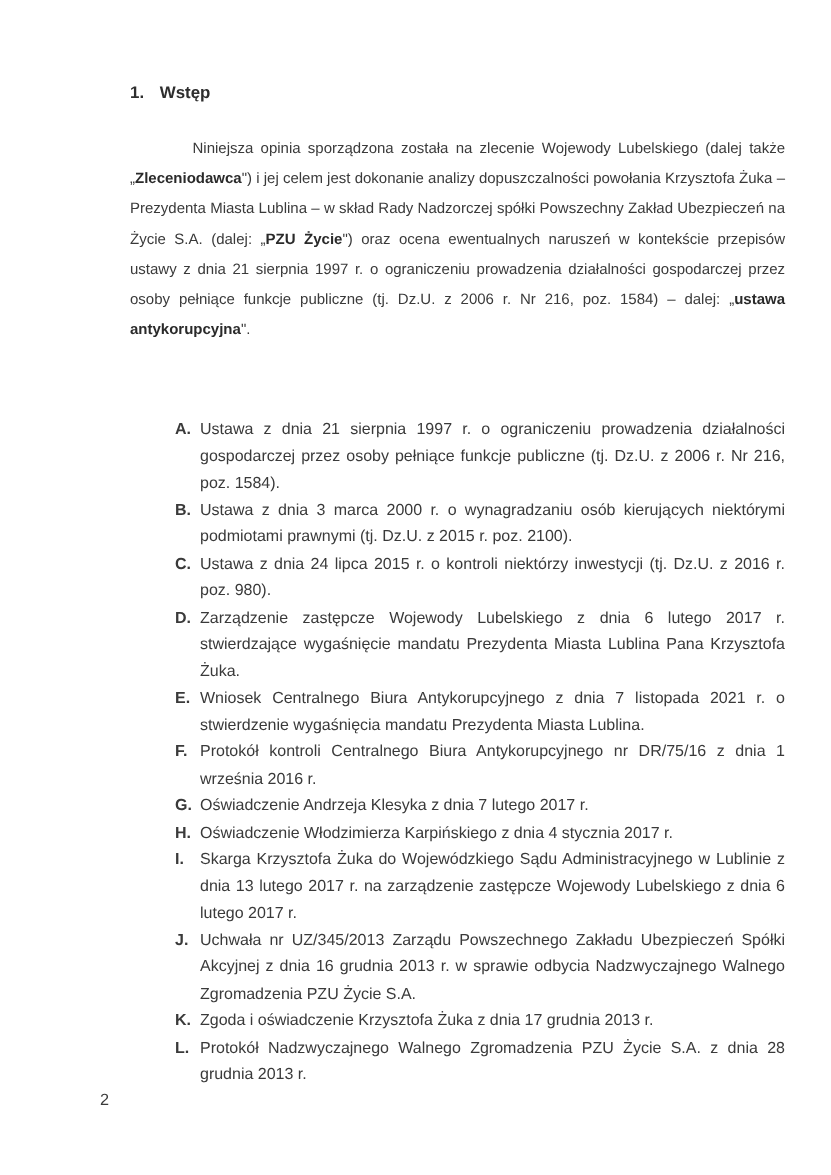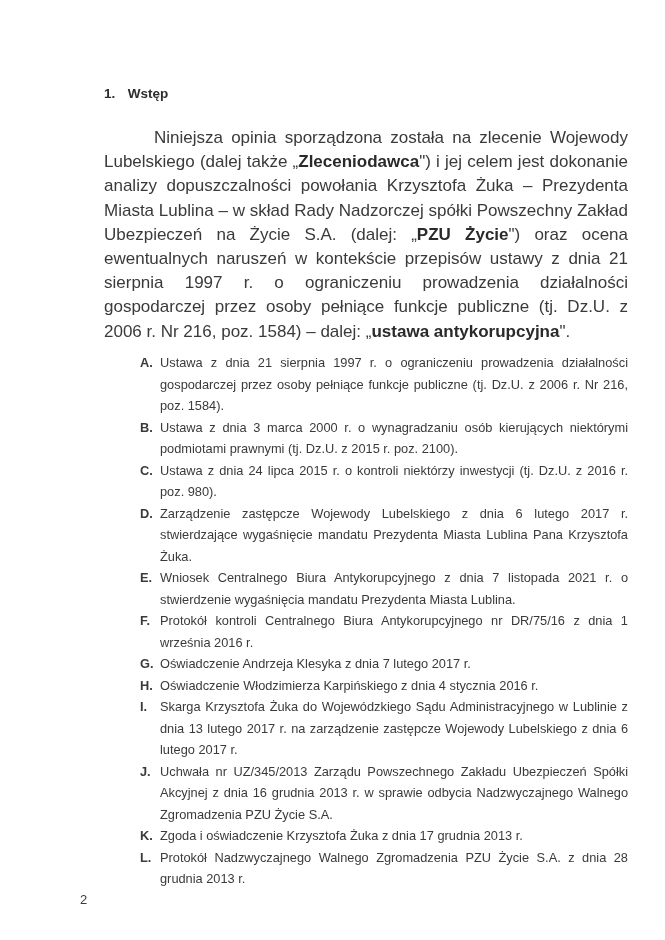--- a/index.html
+++ b/index.html
@@ -1,31 +1,31 @@
 <!DOCTYPE html>
 <html><head>
 <meta charset="utf-8">
 <style>
   html, body { margin: 0; padding: 0; background: #ffffff; }
   body {
     width: 665px; height: 940px; position: relative; overflow: hidden;
     font-family: "Liberation Sans", sans-serif; color: #3a3a3a;
     font-size: 13px;
   }
-  .page { position: absolute; left: 0; top: 0; width: 665px; height: 708px; margin-top: 20px; }
+  .page { position: absolute; left: 0; top: 0; width: 665px; height: 708px; }
   .heading {
     position: absolute; font-weight: bold; font-size: 13.5px; color: #2e2e2e;
   }
   .heading .num { display: inline-block; width: 20px; }
   .h1 { left: 104px; top: 66px; }
   .h2 { left: 104px; top: 290px; }
   .para {
     position: absolute; left: 104px; top: 106px; width: 524px;
     line-height: 24.2px; text-align: justify; text-indent: 50px;
-    font-size: 17px;
+    font-size: 12px;
   }
   .para b { color: #2a2a2a; }
   .list { position: absolute; left: 140px; top: 332px; width: 488px; margin: 0; padding: 0; list-style: none; }
   .list li {
     position: relative; padding-left: 20px; line-height: 21.5px;
     text-align: justify; font-size: 12.8px;
   }
   .list li .marker {
     position: absolute; left: 0; top: 0; font-weight: bold; color: #3a3a3a;
   }
@@ -45,21 +45,21 @@
 
 
   <ul class="list">
     <li><span class="marker">A.</span><span>Ustawa z dnia 21 sierpnia 1997 r. o ograniczeniu prowadzenia działalności gospodarczej przez osoby pełniące funkcje publiczne (tj. Dz.U. z 2006 r. Nr 216, poz. 1584).</span></li>
     <li><span class="marker">B.</span><span>Ustawa z dnia 3 marca 2000  r. o wynagradzaniu osób kierujących niektórymi podmiotami prawnymi (tj. Dz.U. z 2015 r. poz. 2100).</span></li>
     <li><span class="marker">C.</span><span>Ustawa z dnia 24 lipca 2015 r. o kontroli niektórzy inwestycji (tj. Dz.U. z 2016 r. poz. 980).</span></li>
     <li><span class="marker">D.</span><span>Zarządzenie zastępcze Wojewody Lubelskiego z dnia 6 lutego 2017 r. stwierdzające wygaśnięcie mandatu Prezydenta Miasta Lublina Pana Krzysztofa Żuka.</span></li>
     <li><span class="marker">E.</span><span>Wniosek Centralnego Biura Antykorupcyjnego z dnia 7 listopada 2021 r. o stwierdzenie wygaśnięcia mandatu Prezydenta Miasta Lublina.</span></li>
     <li><span class="marker">F.</span><span>Protokół kontroli Centralnego Biura Antykorupcyjnego nr DR/75/16 z dnia 1 września 2016 r.</span></li>
     <li><span class="marker">G.</span><span>Oświadczenie Andrzeja Klesyka z dnia 7 lutego 2017 r.</span></li>
-    <li><span class="marker">H.</span><span>Oświadczenie Włodzimierza Karpińskiego z dnia 4 stycznia 2016 r.</span></li>
+    <li><span class="marker">H.</span><span>Oświadczenie Włodzimierza Karpińskiego z dnia 4 stycznia 2017 r.</span></li>
     <li><span class="marker">I.</span><span>Skarga Krzysztofa Żuka do Wojewódzkiego Sądu Administracyjnego w Lublinie z dnia 13 lutego 2017 r. na zarządzenie zastępcze Wojewody Lubelskiego z dnia 6 lutego 2017 r.</span></li>
     <li><span class="marker">J.</span><span>Uchwała nr UZ/345/2013 Zarządu Powszechnego Zakładu Ubezpieczeń Spółki Akcyjnej z dnia 16 grudnia 2013 r. w sprawie odbycia Nadzwyczajnego Walnego Zgromadzenia PZU Życie S.A.</span></li>
     <li><span class="marker">K.</span><span>Zgoda i oświadczenie Krzysztofa Żuka z dnia 17 grudnia 2013 r.</span></li>
     <li><span class="marker">L.</span><span>Protokół Nadzwyczajnego Walnego Zgromadzenia PZU Życie S.A. z dnia 28 grudnia 2013 r.</span></li>
   </ul>
 
   <div class="page-number">2</div>
 </div>
 
 </body></html>

